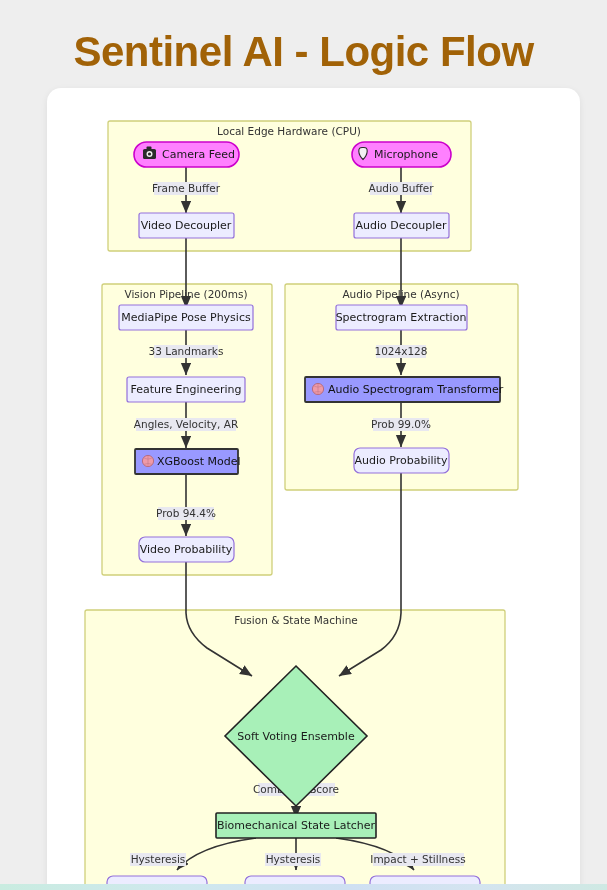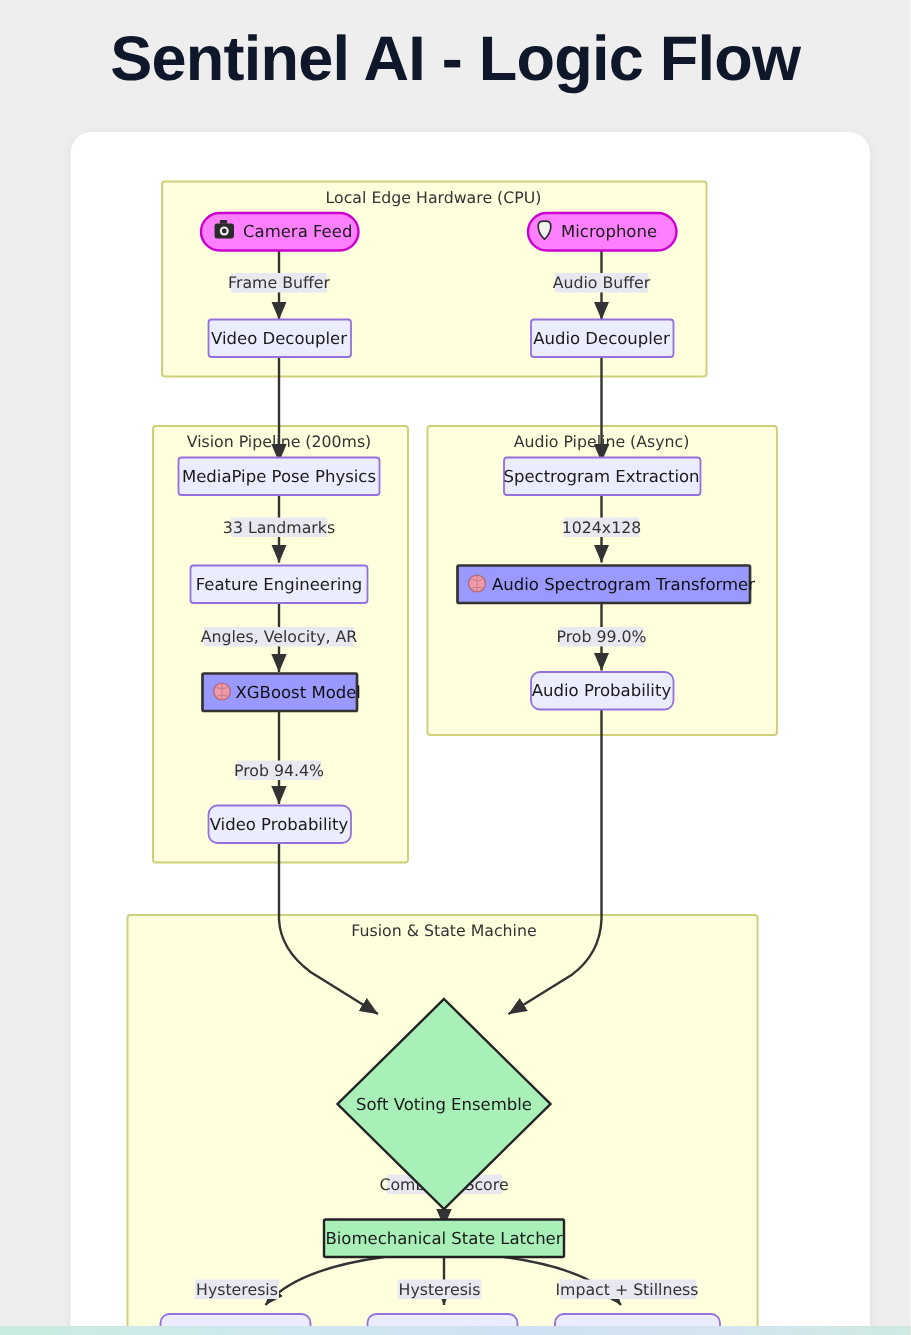--- a/index.html
+++ b/index.html
@@ -4,25 +4,25 @@
 <style>
   html,body{margin:0;padding:0;}
   body{
     width:607px;height:890px;overflow:hidden;
     background:#eeeeee;
     font-family:"DejaVu Sans","Liberation Sans",sans-serif;
   }
   #page-title{
     font-size:42px;
     font-weight:bold;
-    color:#0f172a;
+    color:#a16207;
     letter-spacing:-0.5px;
     text-align:center;
     padding:10px 0 0 0;
-    margin:5px;
+    margin:18px;
     white-space:nowrap;
     font-family:"Liberation Sans","DejaVu Sans",sans-serif;
   }
   #card{
     position:absolute;
     left:47px;top:88px;
     width:533px;height:810px;
     background:#ffffff;
     border-radius:14px;
     box-shadow:0 2px 7px rgba(0,0,0,0.07);

